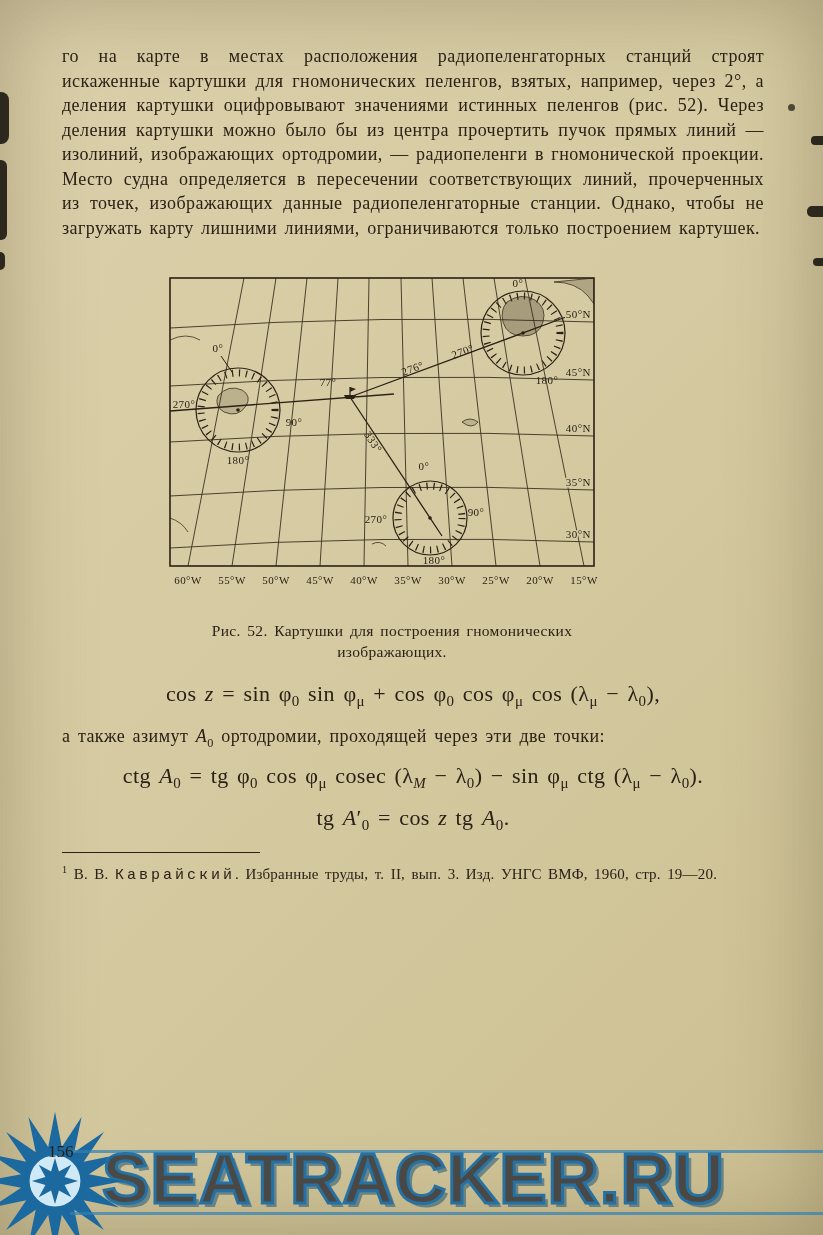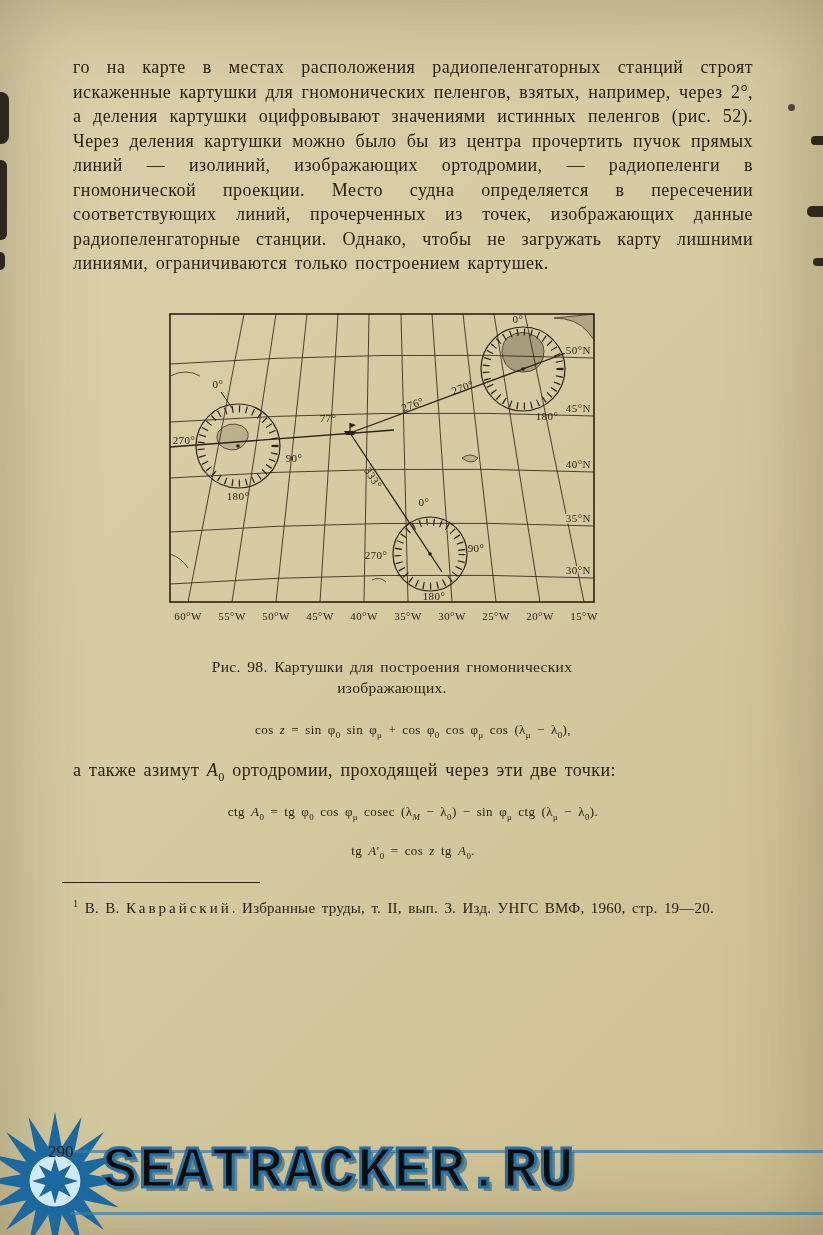--- a/index.html
+++ b/index.html
@@ -3,45 +3,45 @@
 <meta charset="utf-8">
 <style>
   html,body{margin:0;padding:0;}
   body{width:823px;height:1235px;position:relative;overflow:hidden;background:#cfc49c;}
   .paper{position:absolute;inset:0;background:linear-gradient(135deg,#dbd0aa 0%,#d5caa1 45%,#ccbf92 100%);}
   .vignette{position:absolute;inset:0;box-shadow:inset 0 0 90px rgba(90,75,45,.38);pointer-events:none;}
 
   .content{position:absolute;left:62px;top:44px;width:702px;color:#2b2116;
     font-family:"Liberation Serif","DejaVu Serif",serif;font-size:18px;line-height:24.5px;
     text-align:justify;letter-spacing:.45px;word-spacing:2.5px;}
-  .content p{margin:11px;}
+  .content p{margin:0;}
   .indent{text-indent:34px;}
-  .formula{text-align:center;font-size:13px;margin:9px 0 10px 0;letter-spacing:.4px;}
+  .formula{text-align:center;font-size:22px;margin:9px 0 10px 0;letter-spacing:.4px;}
   sub,sup{font-size:68%;}
   .figure{width:460px;margin:34px 0 0 100px;}
   figure{margin:0;}
   .caption{width:460px;margin:16px 0 20px 100px;text-align:center;font-size:15.5px;line-height:21px;letter-spacing:.3px;}
   .fnrule{width:198px;height:0;border-top:1.6px solid #2b2116;margin:14px 0 7px 0;}
   .footnote{font-size:15px;line-height:19.5px;letter-spacing:.2px;}
-  .sperr{letter-spacing:3px;}
+  .sperr{letter-spacing:3px;font-family:Liberation Mono, monospace;}
 
   svg.map{display:block;font-family:"Liberation Serif","DejaVu Serif",serif;}
   svg.map text{fill:#241d12;font-size:11px;}
   svg.map .lonlab{font-size:12.5px;}
   svg.map .latlab{font-size:12px;}
   svg.map .bearlab{font-size:11.5px;}
   .stroke-ink{stroke:#2b2116;fill:none;}
 
   .pageno{position:absolute;left:48px;top:1142px;font-family:"Liberation Serif",serif;
     font-size:17px;color:#241d12;z-index:6;}
 
   .wm-line{position:absolute;height:3px;background:#2f80b6;opacity:.7;z-index:3;}
   .wm-text{position:absolute;left:102px;top:1138px;z-index:4;
-    font-family:Liberation Mono, monospace;font-weight:bold;font-size:59px;
-    letter-spacing:1px;color:#000000;-webkit-text-stroke:3px #1a6ca6;
+    font-family:Liberation Sans, sans-serif;font-weight:bold;font-size:71px;
+    letter-spacing:1px;color:#404040;-webkit-text-stroke:3px #1a6ca6;
     text-shadow:4px 4px 0 rgba(16,77,119,.55),-1px -1px 0 rgba(235,248,255,.8);
     opacity:.93;white-space:nowrap;}
   .sun{position:absolute;left:-20px;top:1106px;z-index:2;}
 
   .artifact{position:absolute;background:#18140e;opacity:.88;z-index:5;}
   .a1{left:0;top:92px;width:9px;height:52px;border-radius:0 8px 8px 0;}
   .a2{left:0;top:160px;width:7px;height:80px;border-radius:0 6px 6px 0;}
   .a3{left:0;top:252px;width:5px;height:18px;border-radius:0 5px 5px 0;}
   .a4{right:0;top:136px;width:12px;height:9px;border-radius:4px 0 0 4px;}
   .a5{right:0;top:206px;width:16px;height:11px;border-radius:5px 0 0 5px;}
@@ -170,21 +170,21 @@
         <text x="246" y="310">35°W</text>
         <text x="290" y="310">30°W</text>
         <text x="334" y="310">25°W</text>
         <text x="378" y="310">20°W</text>
         <text x="422" y="310">15°W</text>
       </g>
     </svg>
   </figure>
 
   <div class="caption">
-    <div>Рис. 98. Картушки для построения гномонических</div>
+    <div>Рис. 52. Картушки для построения гномонических</div>
     <div>изображающих.</div>
   </div>
 
   <div class="formula">cos <i>z</i> = sin φ<sub>0</sub> sin φ<sub>μ</sub> + cos φ<sub>0</sub> cos φ<sub>μ</sub> cos (λ<sub>μ</sub> − λ<sub>0</sub>),</div>
   <p>а также азимут <i>A</i><sub>0</sub> ортодромии, проходящей через эти две точки:</p>
   <div class="formula">ctg <i>A</i><sub>0</sub> = tg φ<sub>0</sub> cos φ<sub>μ</sub> cosec (λ<sub><i>M</i></sub> − λ<sub>0</sub>) − sin φ<sub>μ</sub> ctg (λ<sub>μ</sub> − λ<sub>0</sub>).</div>
   <div class="formula">tg <i>A</i>′<sub>0</sub> = cos <i>z</i> tg <i>A</i><sub>0</sub>.</div>
 
   <div class="fnrule"></div>
   <p class="footnote"><sup>1</sup> В. В. <span class="sperr">Каврайский</span>. Избранные труды, т. II, вып. 3. Изд. УНГС ВМФ, 1960, стр. 19—20.</p>
@@ -194,15 +194,15 @@
   <svg width="150" height="150" viewBox="-65 -65 130 130">
     <path fill="#1b699f" d="M60 0 L29.4 5.9 L55.4 23 L24.9 16.7 L42.4 42.4 L16.7 24.9 L23 55.4 L5.9 29.4 L0 60 L-5.9 29.4 L-23 55.4 L-16.7 24.9 L-42.4 42.4 L-24.9 16.7 L-55.4 23 L-29.4 5.9 L-60 0 L-29.4 -5.9 L-55.4 -23 L-24.9 -16.7 L-42.4 -42.4 L-16.7 -24.9 L-23 -55.4 L-5.9 -29.4 L0 -60 L5.9 -29.4 L23 -55.4 L16.7 -24.9 L42.4 -42.4 L24.9 -16.7 L55.4 -23 L29.4 -5.9 Z"></path>
     <circle r="24" fill="#cfe9f7" stroke="#1b699f" stroke-width="4"></circle>
     <path fill="#1b699f" d="M20 0 L8.3 3.4 L14.1 14.1 L3.4 8.3 L0 20 L-3.4 8.3 L-14.1 14.1 L-8.3 3.4 L-20 0 L-8.3 -3.4 L-14.1 -14.1 L-3.4 -8.3 L0 -20 L3.4 -8.3 L14.1 -14.1 L8.3 -3.4 Z"></path>
   </svg>
 </div>
 <div class="wm-line" style="left:70px;top:1150px;width:753px;"></div>
 <div class="wm-line" style="left:70px;top:1212px;width:753px;"></div>
 <div class="wm-text">SEATRACKER.RU</div>
 
-<div class="pageno">290</div>
+<div class="pageno">156</div>
 
 <div class="vignette"></div>
 
 </body></html>

